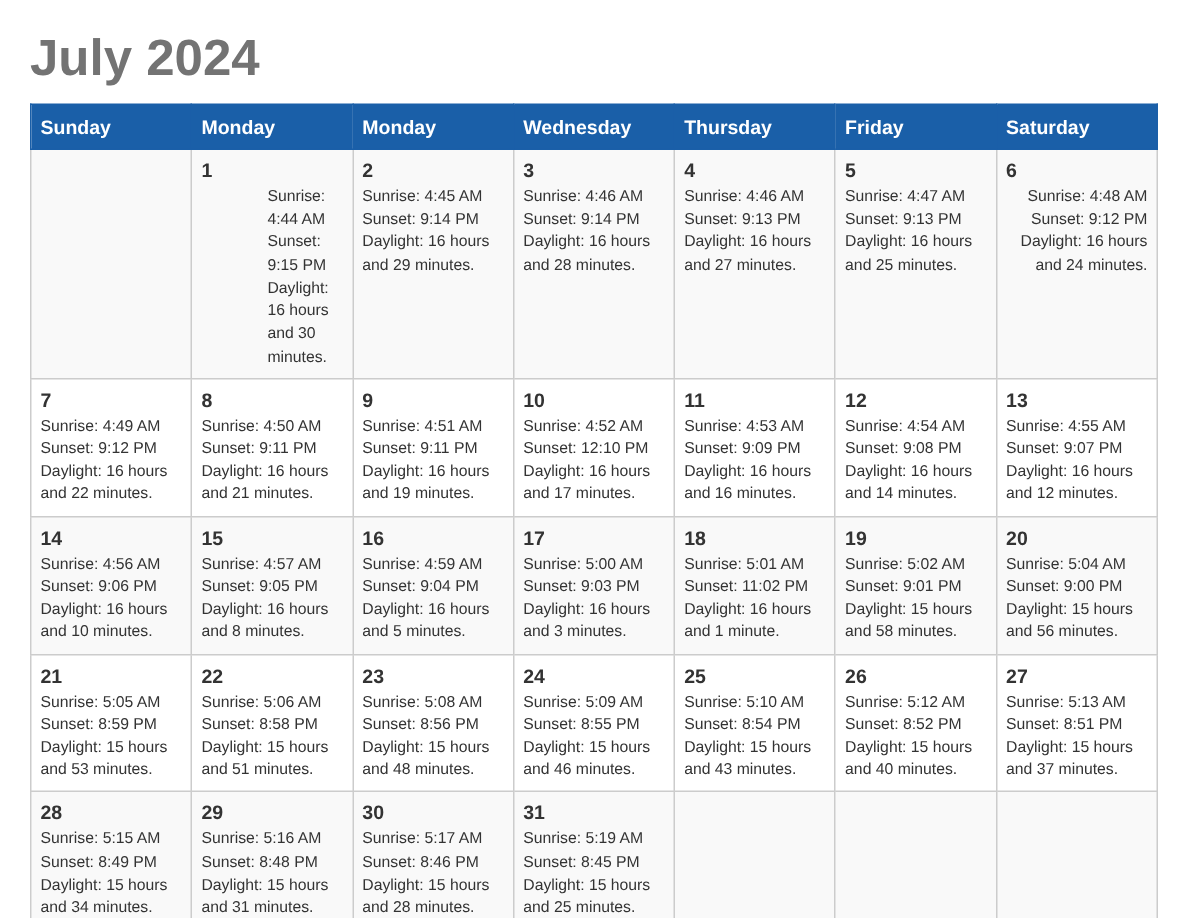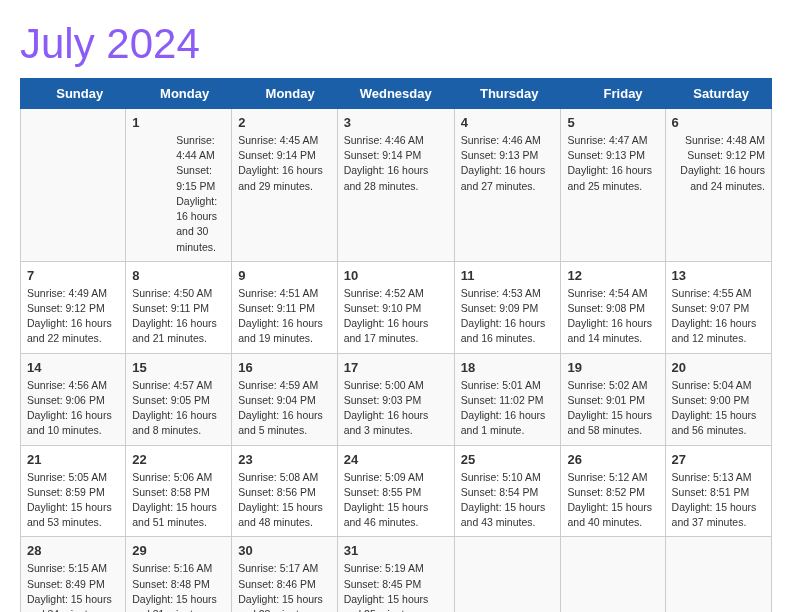--- a/index.html
+++ b/index.html
@@ -29,40 +29,40 @@
     .logo-text .general { color: #333; }
     .logo-text .blue { color: #1a5fa8; }
     .logo-icon {
       width: 28px;
       height: 28px;
     }
     .title-area {
       text-align: right;
     }
     .month-year {
-      font-size: 42px;
-      font-weight: normal;
-      color: #8b5cf6;
+      font-size: 34px;
+      font-weight: bold;
+      color: #737373;
     }
     .location {
       font-size: 15px;
       color: #333;
     }
     table {
       width: 100%;
       border-collapse: collapse;
       font-size: 11px;
     }
     thead tr {
       background-color: #1a5fa8;
       color: #fff;
     }
     thead th {
-      padding: 7px 22px;
-      text-align: right;
+      padding: 7px 6px;
+      text-align: left;
       font-size: 13px;
       font-weight: bold;
       border: 1px solid #1a5fa8;
       margin-left: 34px;
     }
     tbody tr {
       background: #fff;
     }
     tbody tr:nth-child(odd) {
       background: #f9f9f9;
@@ -173,21 +173,21 @@
         <td>
           <span class="day-number">9</span>
           <div class="day-info" style="white-space: pre-line;">Sunrise: 4:51 AM
 Sunset: 9:11 PM
 Daylight: 16 hours
 and 19 minutes.</div>
         </td>
         <td>
           <span class="day-number">10</span>
           <div class="day-info" style="white-space: pre-line;">Sunrise: 4:52 AM
-Sunset: 9:10 PM
+Sunset: 12:10 PM
 Daylight: 16 hours
 and 17 minutes.</div>
         </td>
         <td>
           <span class="day-number">11</span>
           <div class="day-info" style="white-space: pre-line;">Sunrise: 4:53 AM
 Sunset: 9:09 PM
 Daylight: 16 hours
 and 16 minutes.</div>
         </td>

